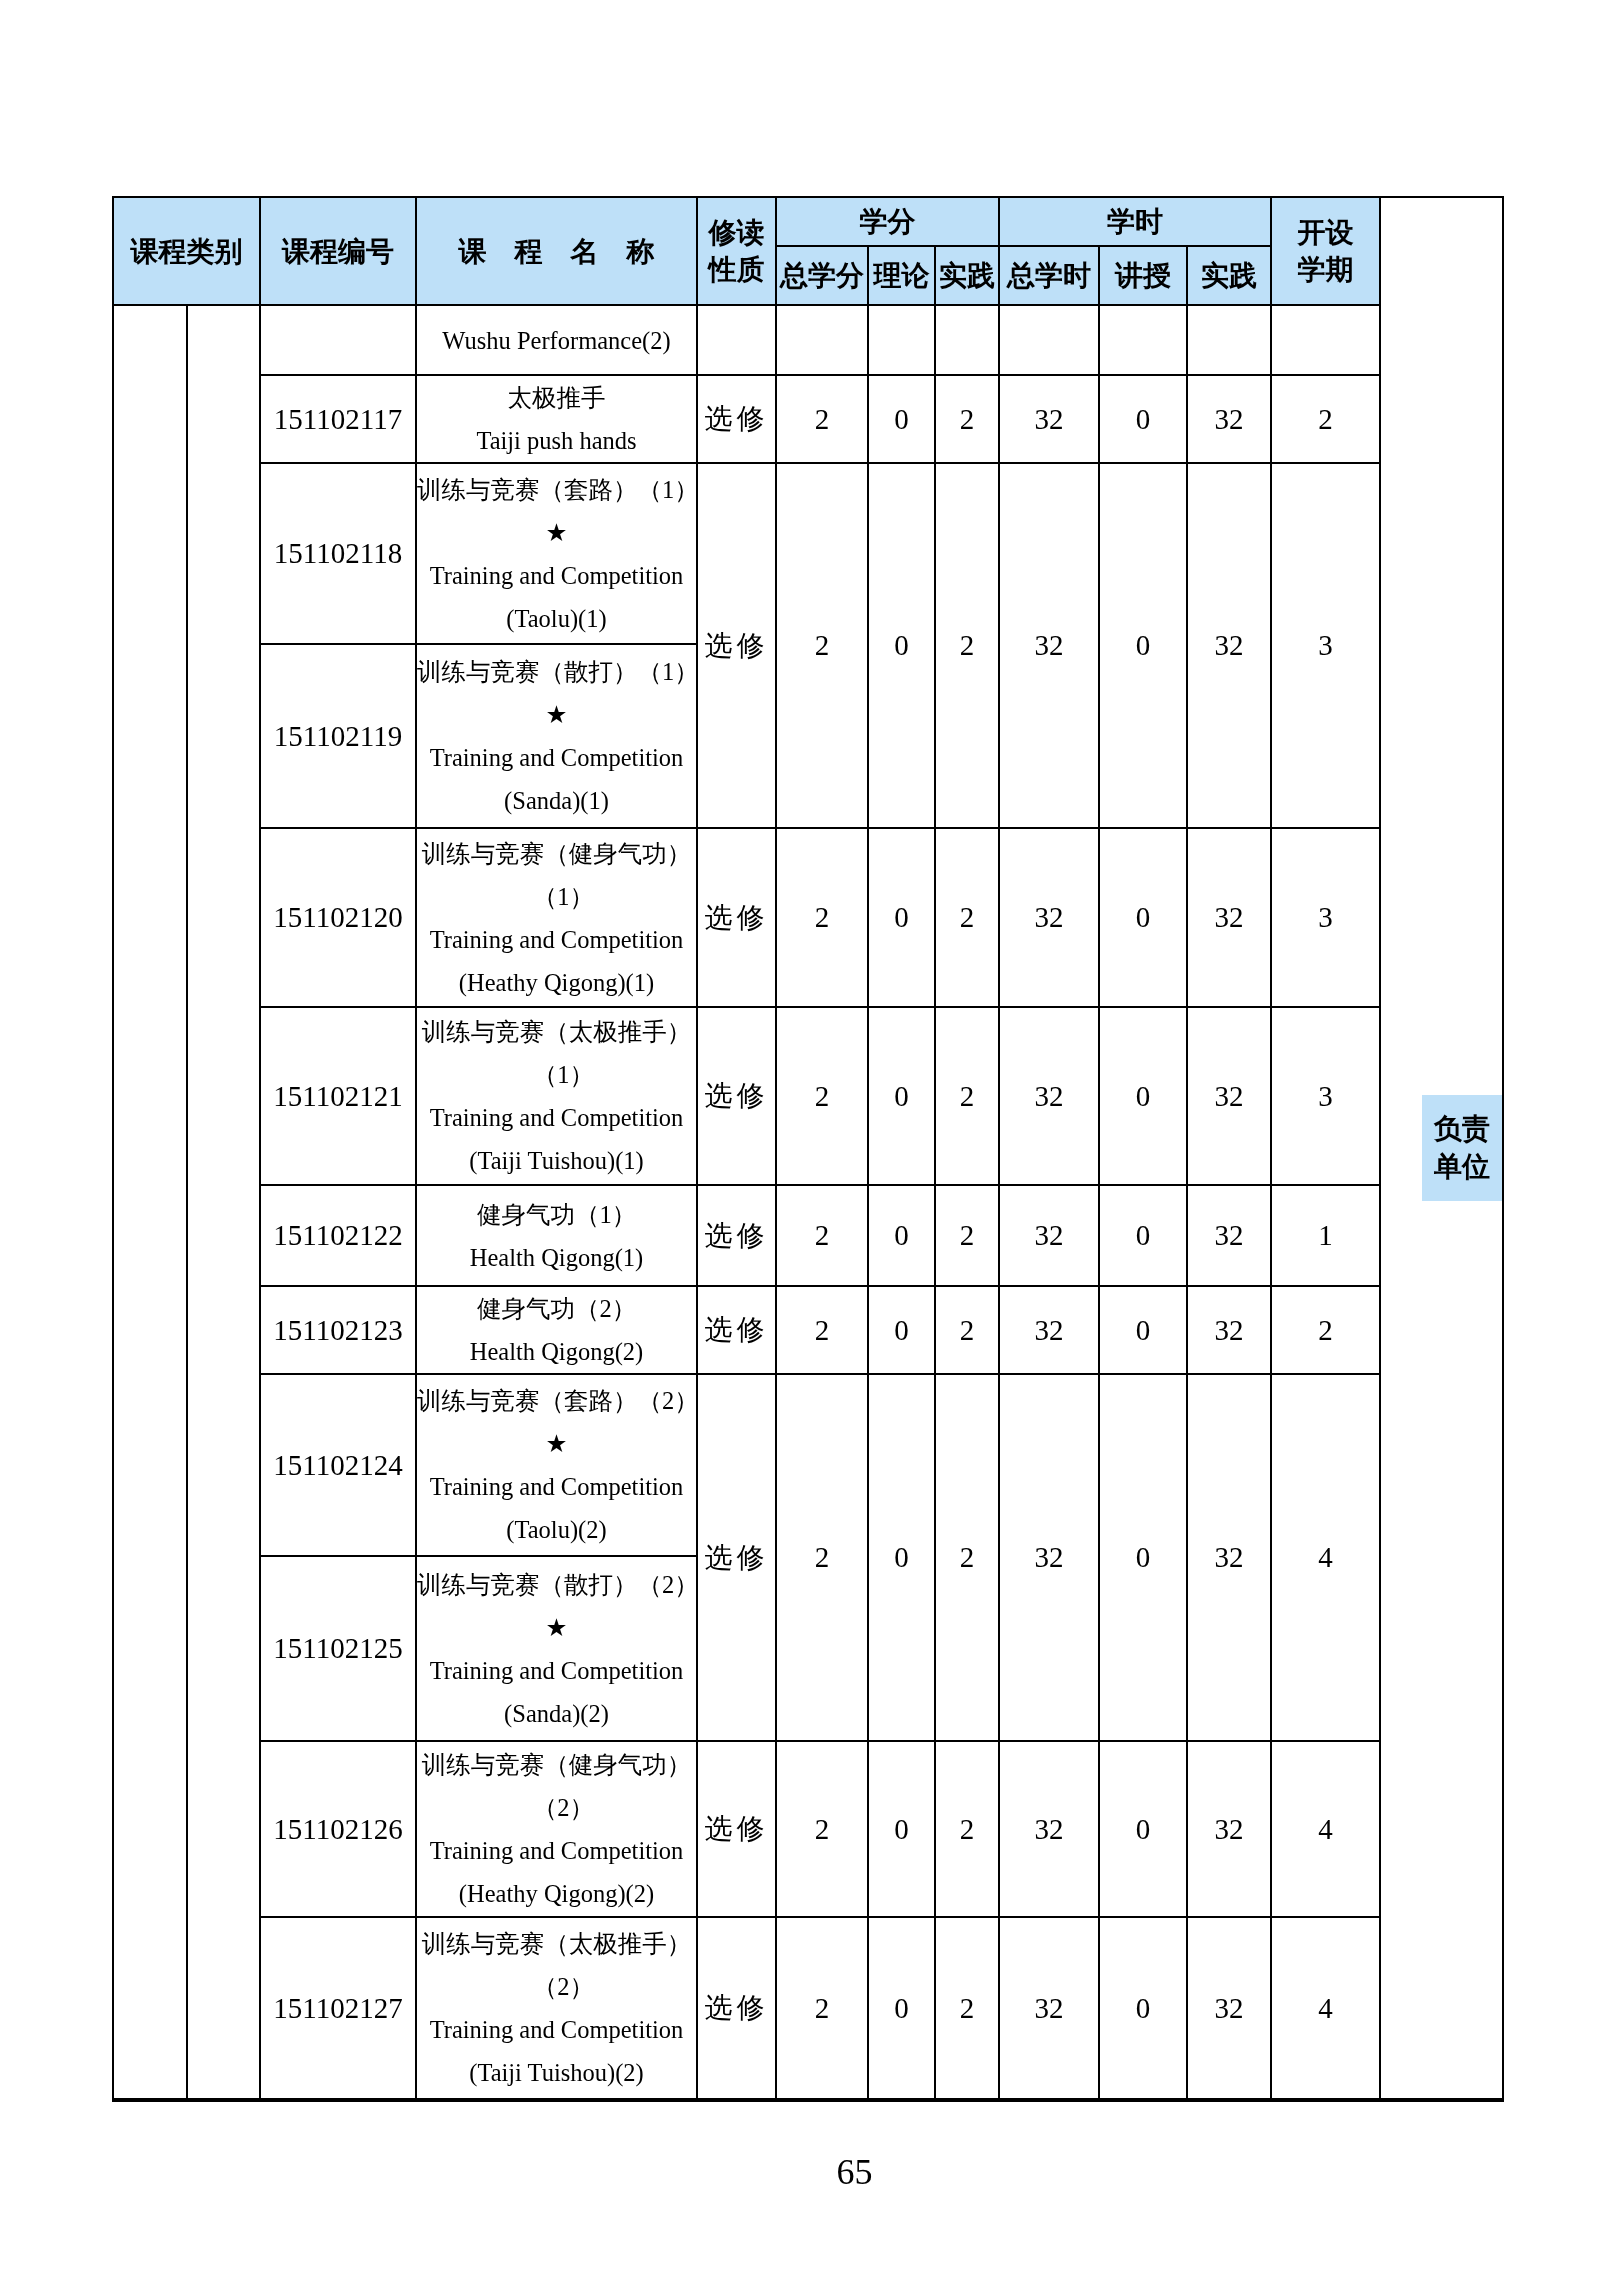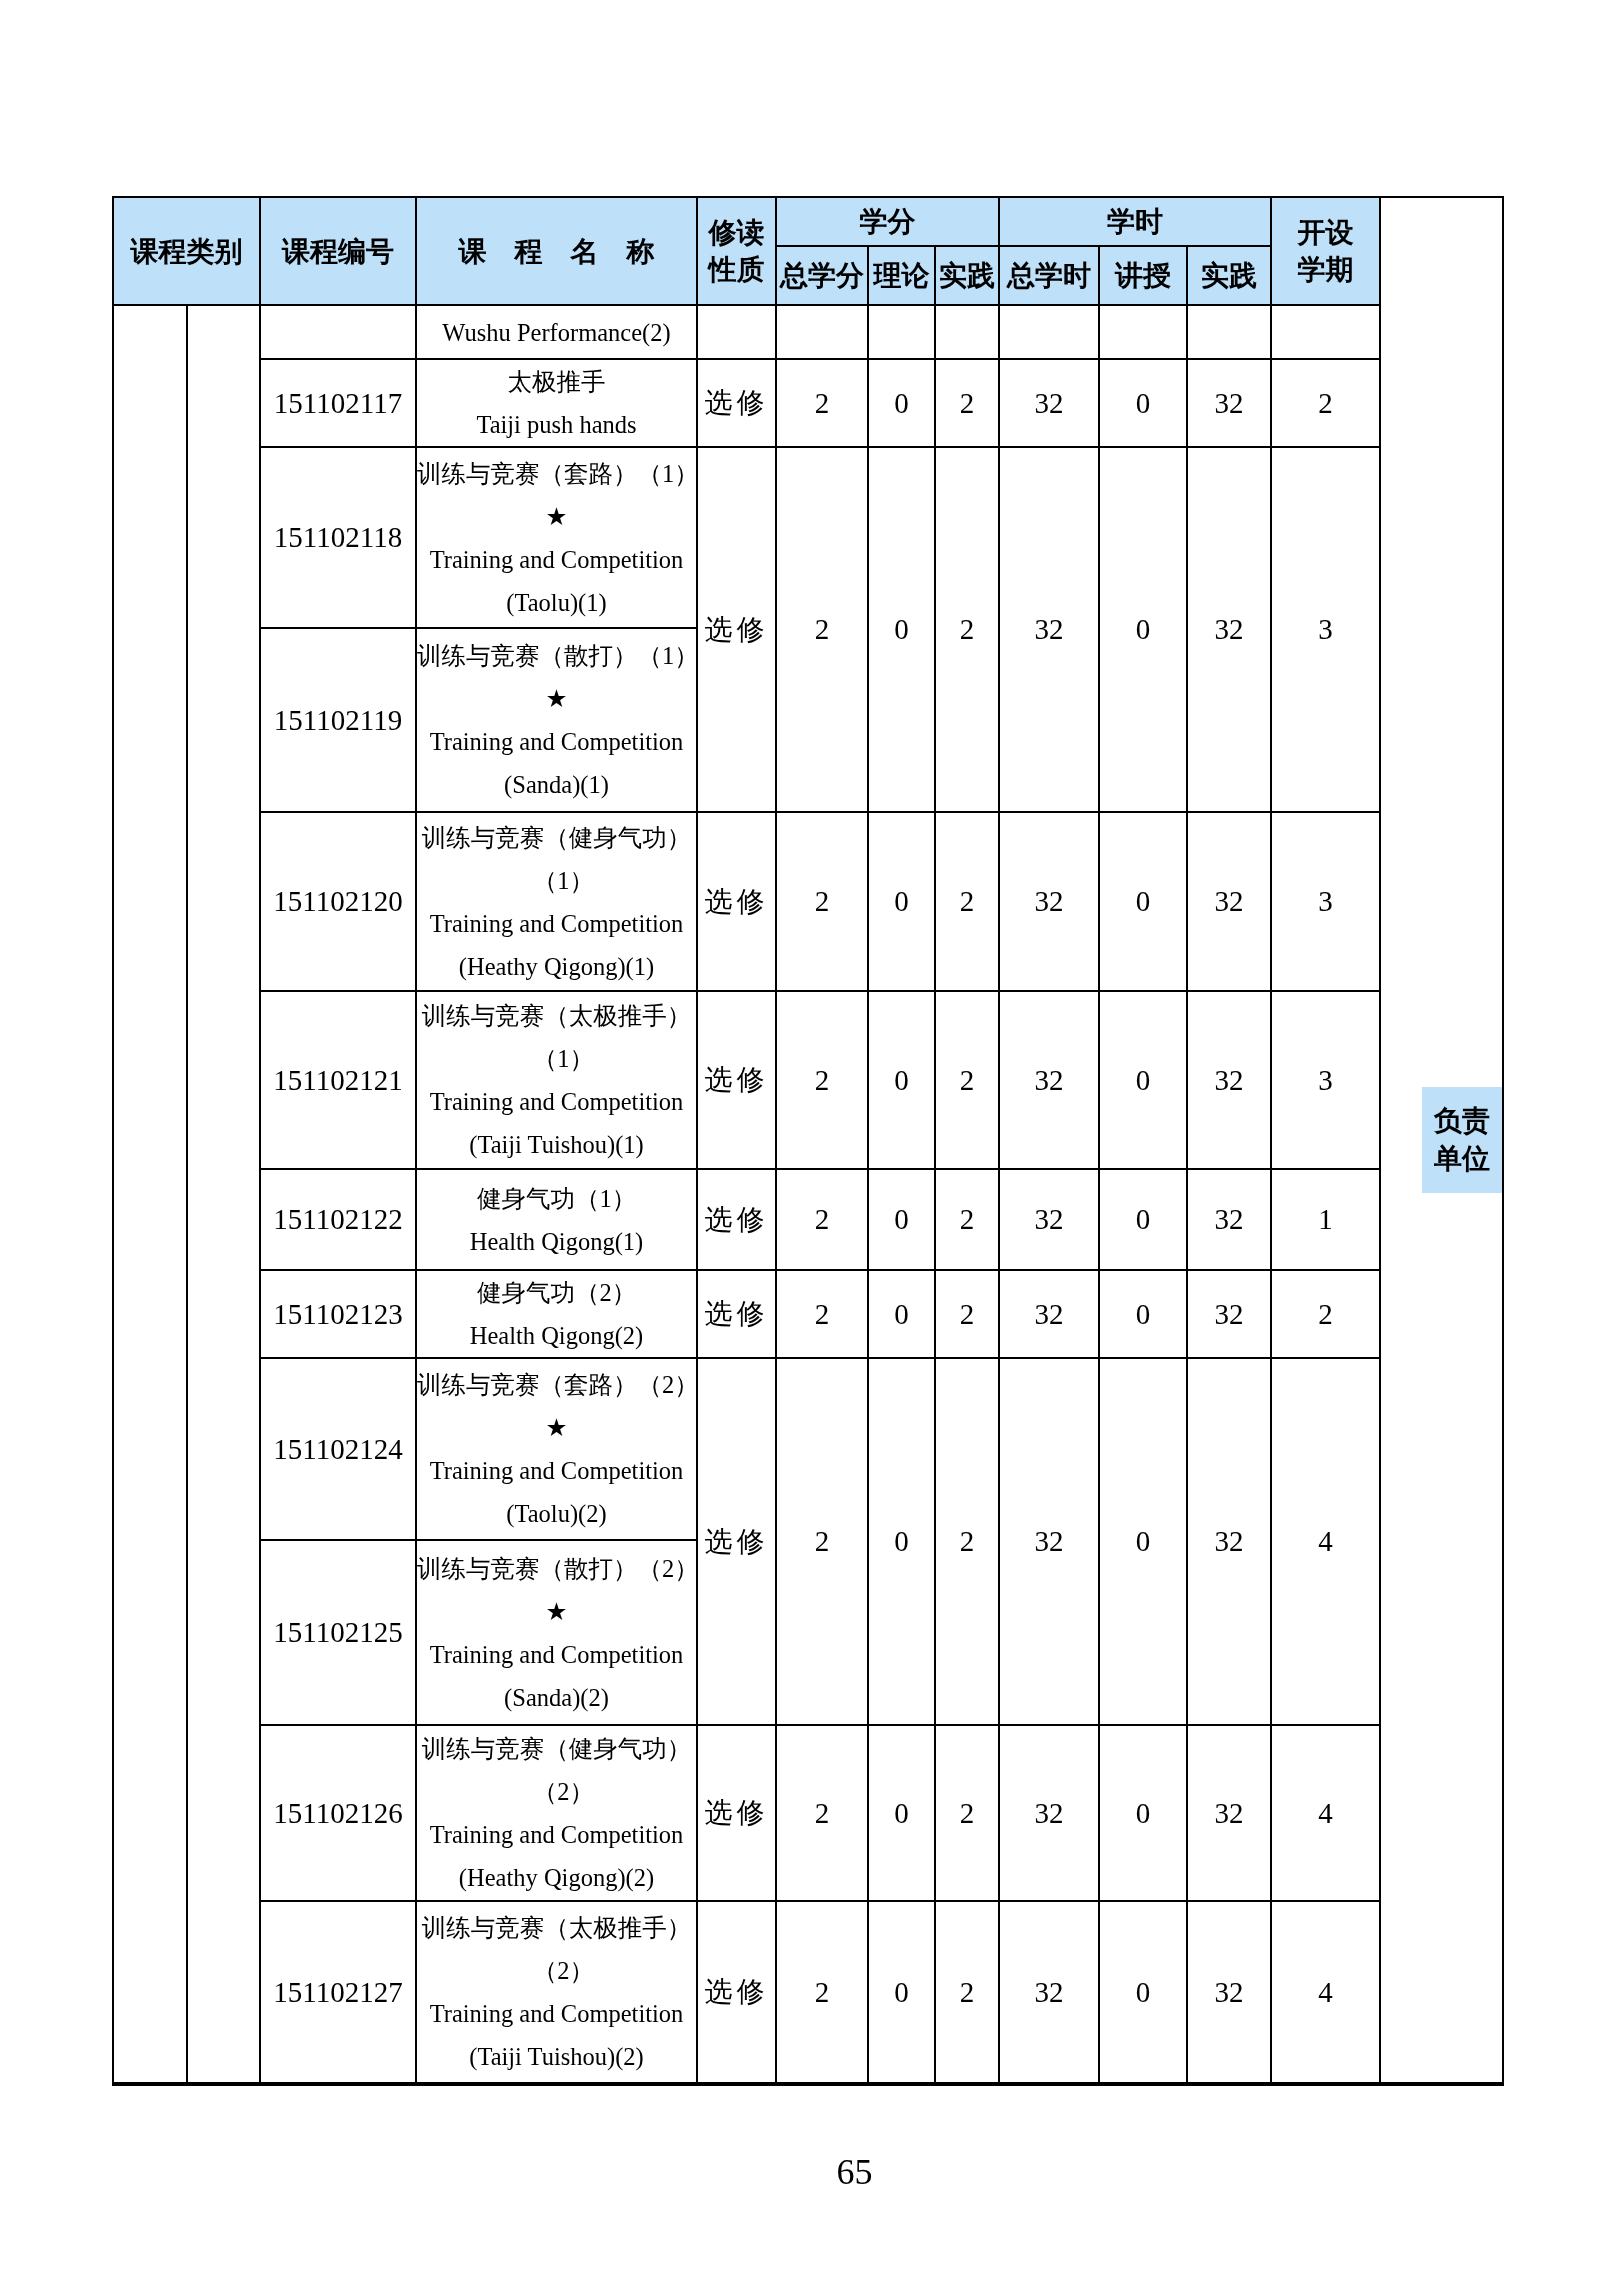--- a/index.html
+++ b/index.html
@@ -83,21 +83,21 @@
 
   <tr style="height:59px">
     <th>总学分</th>
     <th>理论</th>
     <th>实践</th>
     <th>总学时</th>
     <th>讲授</th>
     <th>实践</th>
   </tr>
 
-  <tr style="height:54px">
+  <tr style="height:70px">
     <td rowspan="12"></td>
     <td rowspan="12"></td>
     <td class="code"></td>
     <td class="name">
       <div class="nl">Wushu Performance(2)</div>
     </td>
     <td class="nature"></td>
     <td></td>
     <td></td>
     <td></td>

